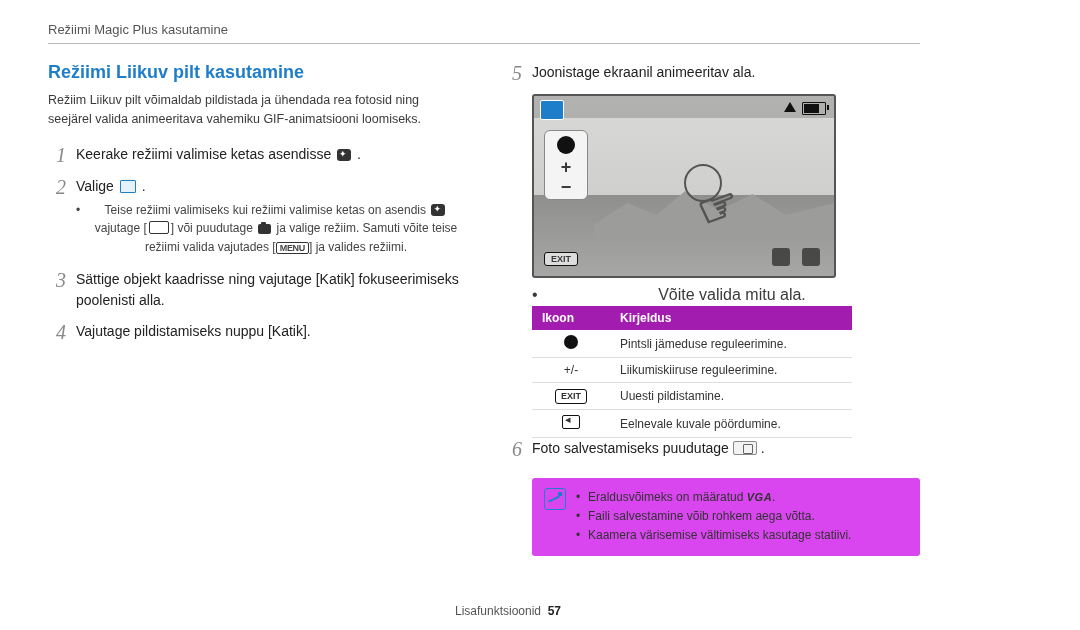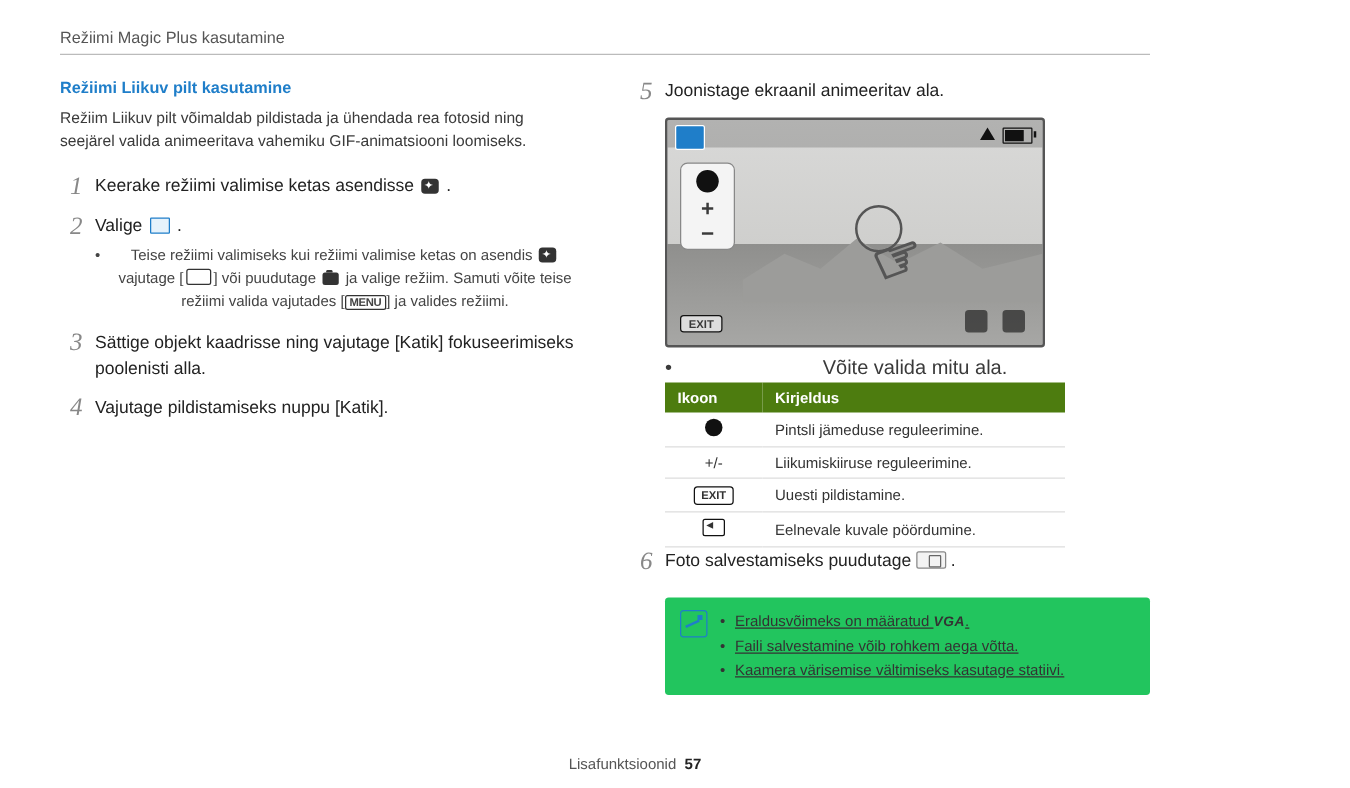--- a/index.html
+++ b/index.html
@@ -1,21 +1,21 @@
 <!DOCTYPE html>
 <html><head>
 <meta charset="utf-8">
 <style>
   html,body{margin:0;padding:0;background:#fff;font-family:"Segoe UI",Arial,sans-serif;color:#3a3a3a;}
   .page{width:968px;height:630px;position:relative;box-sizing:border-box;padding:22px 48px 0 48px;}
   .header-line{font-size:13px;color:#555;}
   .rule{border:none;border-top:1px solid #bbb;margin:6px 0 18px 0;}
   .columns{display:flex;gap:40px;}
   .col{flex:1;min-width:0;}
-  h2.section-title{margin:0 0 8px 0;font-size:13px;font-weight:600;color:#1f7ec9;}
+  h2.section-title{margin:0 0 8px 0;font-size:18px;font-weight:600;color:#1f7ec9;}
   .intro{font-size:12.5px;line-height:1.55;margin:0 0 14px 0;}
   ol.steps{list-style:none;margin:0;padding:0;counter-reset:none;}
   ol.steps>li{display:flex;gap:10px;margin-bottom:10px;}
   .step-num{font-style:italic;font-family:Georgia,serif;font-size:20px;color:#888;line-height:1.1;flex:0 0 18px;text-align:right;}
   .step-body{flex:1;font-size:14px;line-height:1.5;color:#222;}
   .step-body .sub{font-size:12px;color:#444;margin-top:4px;line-height:1.55;}
   .sub ul{list-style:none;margin:0;padding:0;}
   .sub li{position:relative;padding-left:12px;margin-bottom:2px;text-align:center;}
   .sub li::before{content:"•";position:absolute;left:0;top:0;}
   .inl-icon{display:inline-flex;align-items:center;justify-content:center;vertical-align:-2px;margin:0 2px;}
@@ -43,29 +43,29 @@
   .shot .exit{position:absolute;left:10px;bottom:10px;border:1.5px solid #111;border-radius:3px;background:#ddd;font-size:9px;font-weight:bold;padding:1px 6px;}
   .shot .btn{position:absolute;bottom:10px;width:18px;height:18px;background:rgba(0,0,0,.55);border-radius:3px;}
   .shot .btn.b1{right:44px;}
   .shot .btn.b2{right:14px;}
   .shot .hand{position:absolute;right:70px;top:68px;width:80px;height:80px;}
   .shot .hand .ring{position:absolute;left:0;top:0;width:34px;height:34px;border:2px solid #555;border-radius:50%;}
   .shot .hand .h{position:absolute;left:14px;top:16px;font-size:46px;color:#eee;transform:rotate(-20deg);-webkit-text-stroke:1.5px #555;}
   .shot .mtn{position:absolute;bottom:34px;left:60px;right:0;height:60px;background:#9c9c9a;clip-path:polygon(0 70%,14% 35%,26% 55%,38% 15%,52% 48%,66% 20%,80% 55%,100% 35%,100% 100%,0 100%);} 
   
   .itable{margin-left:28px;border-collapse:collapse;font-size:12px;width:320px;}
-  .itable th{background:#4d7c0f;color:#fff;font-weight:bold;text-align:left;padding:5px 10px;}
+  .itable th{background:#a21caf;color:#fff;font-weight:bold;text-align:left;padding:5px 10px;}
   .itable td{padding:5px 10px;border-bottom:1px solid #ddd;color:#333;}
   .itable td:first-child{text-align:center;width:58px;}
   .exit-chip{display:inline-block;border:1.2px solid #111;border-radius:3px;font-size:9px;font-weight:bold;padding:0 5px;line-height:13px;}
   .tbl-dot{display:inline-block;width:14px;height:14px;background:#111;border-radius:50%;}
   .return-ic{display:inline-block;width:16px;height:12px;border:1.3px solid #111;border-radius:2px;position:relative;}
   .return-ic::after{content:"◂";position:absolute;left:2px;top:-3px;font-size:11px;}
   
-  .note{display:flex;gap:10px;background:#22c55e;border-radius:3px;padding:10px 12px;margin:18px 0 0 28px;font-size:12px;line-height:1.6;color:#333;text-decoration:underline;}
+  .note{display:flex;gap:10px;background:#d946ef;border-radius:3px;padding:10px 12px;margin:18px 0 0 28px;font-size:12px;line-height:1.6;color:#333;}
   .note .nicon{flex:0 0 20px;width:20px;height:20px;border:1.5px solid #1f7ec9;border-radius:3px;position:relative;}
   .note .nicon::before{content:"";position:absolute;left:3px;top:9px;width:12px;height:2px;background:#1f7ec9;transform:rotate(-25deg);}
   .note .nicon::after{content:"";position:absolute;right:3px;top:3px;width:4px;height:4px;background:#1f7ec9;}
   .note ul{list-style:none;margin:0;padding:0;}
   .note li{position:relative;padding-left:12px;}
   .note li::before{content:"•";position:absolute;left:0;}
   .vga-badge{display:inline-block;font-weight:bold;font-style:italic;letter-spacing:.5px;font-size:11px;}
   .footer{position:absolute;bottom:12px;left:0;right:0;text-align:center;font-size:12px;color:#555;margin-left:48px;}
   .footer b{color:#222;font-weight:bold;}
   .step6{margin-top:16px;}

